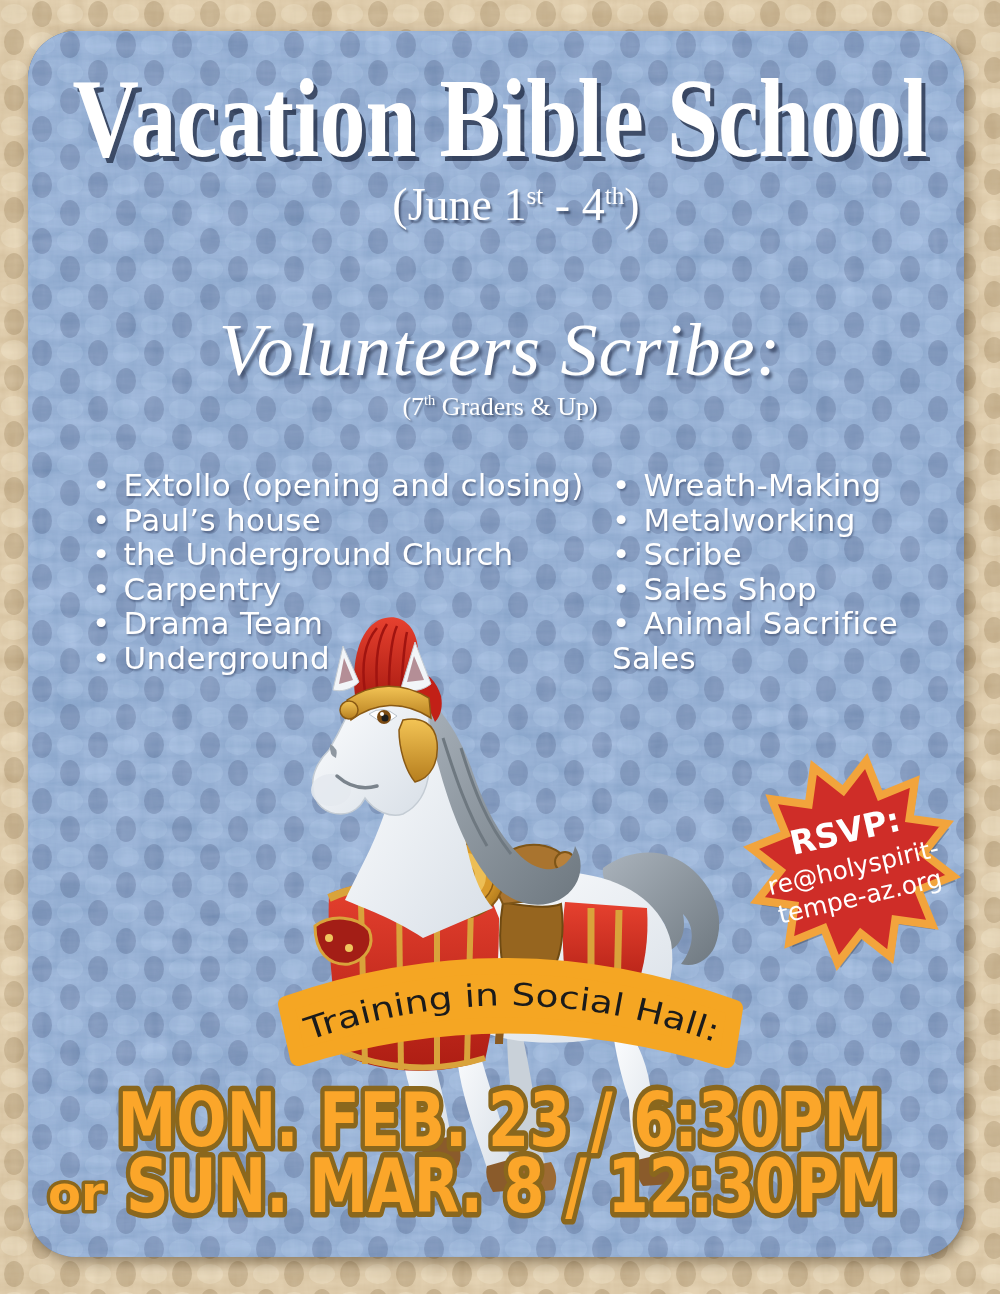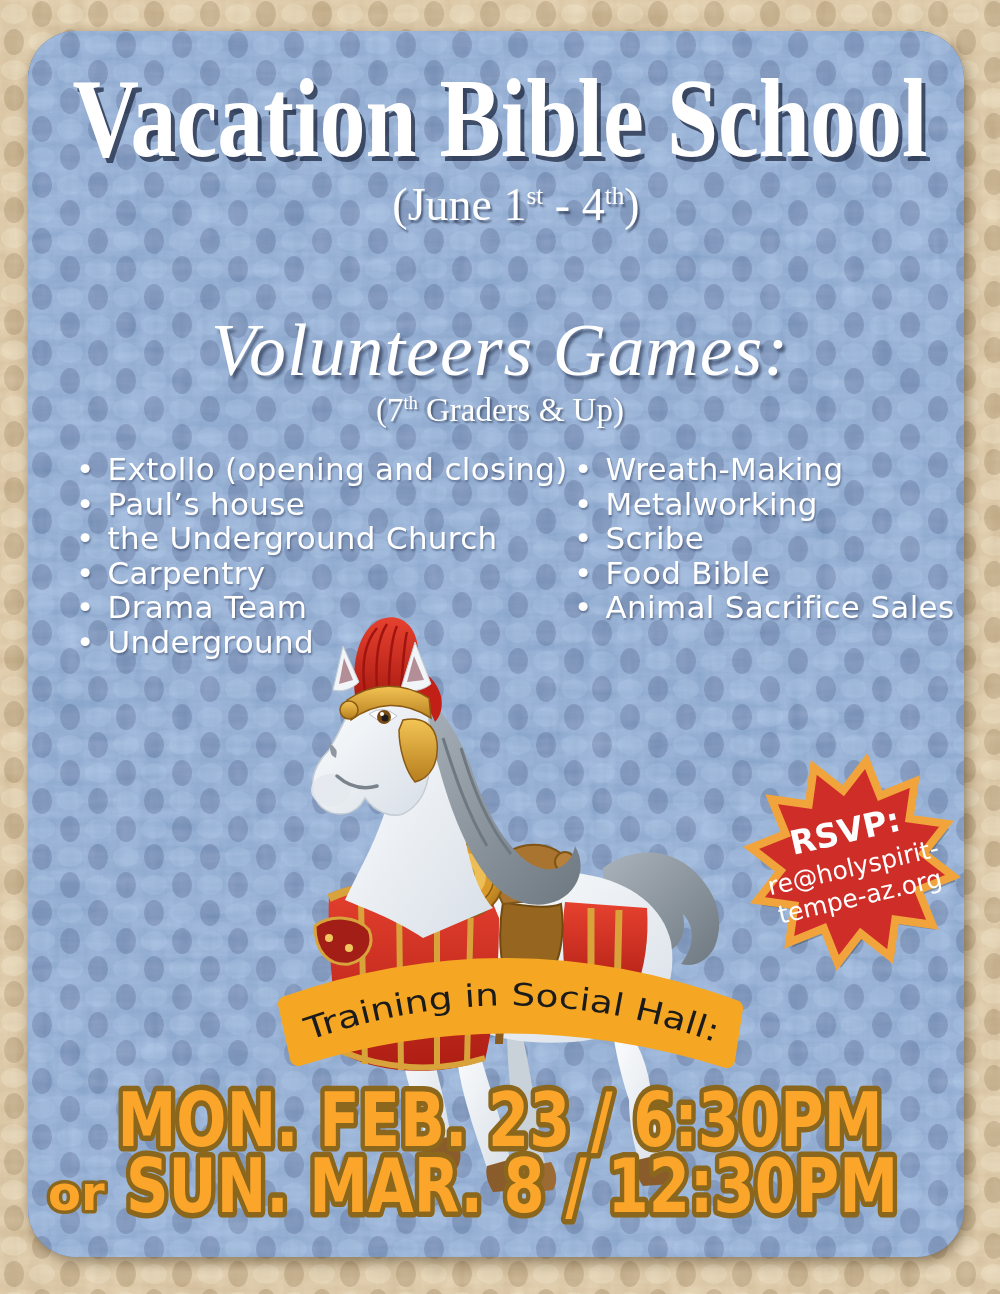--- a/index.html
+++ b/index.html
@@ -26,30 +26,30 @@
     margin-left:16px;
   }
   .subtitle sup{font-size:0.55em;vertical-align:super;line-height:0;}
   .vol-heading{
     left:0;top:308px;width:1000px;text-align:center;z-index:2;
     font-family:"Liberation Serif", serif;font-style:italic;font-size:74px;
     color:#fff;text-shadow:3px 4px 3px rgba(25,35,60,.55);letter-spacing:1px;
   }
   .grade-note{
     left:0;top:392px;width:1000px;text-align:center;z-index:2;
-    font-family:"Liberation Serif", serif;font-size:33px;color:#fff;
+    font-family:"Liberation Serif", serif;font-size:26px;color:#fff;
     text-shadow:2px 2px 2px rgba(25,35,60,.5);
   }
   .grade-note sup{font-size:0.55em;vertical-align:super;line-height:0;}
   .roles{z-index:2;top:452px;color:#fff;}
-  .roles ul{list-style:none;margin:0;padding:0;font-size:31px;line-height:34.5px;
+  .roles ul{list-style:none;margin:16px;padding:0;font-size:31px;line-height:34.5px;
     letter-spacing:.3px;text-shadow:1px 2px 2px rgba(20,30,60,.4);}
   .roles li::before{content:"•";margin-right:13px;}
   .roles-left{left:76px;}
-  .roles-right{left:574px;}
+  .roles-right{left:596px;}
   .horse-svg{left:303px;top:608px;z-index:3;}
   .banner-svg{left:268px;top:938px;z-index:5;}
   .star-svg{left:742px;top:750px;z-index:6;}
   .dates-svg{left:20px;top:1058px;z-index:7;}
   .sched-line{
     font-family:"DejaVu Sans", sans-serif;font-weight:bold;
     paint-order:stroke;stroke:#8a671d;stroke-linejoin:round;stroke-linecap:round;
     fill:#FBA62A;
   }
   .banner-label{font-family:"DejaVu Sans", sans-serif;fill:#1b1b1b;}
@@ -131,42 +131,42 @@
 
   <svg class="abs title-svg" width="924" height="130" viewBox="0 0 924 130">
     <text class="title-text" x="466" y="111" font-size="112" fill="rgba(22,32,55,0.7)" text-anchor="middle" textLength="855" lengthAdjust="spacingAndGlyphs">Vacation Bible School</text>
     <text class="title-text" x="462" y="106" font-size="112" fill="#ffffff" text-anchor="middle" textLength="855" lengthAdjust="spacingAndGlyphs">Vacation Bible School</text>
   </svg>
 
   <div class="abs subtitle">
     <span>(June 1</span><sup>st</sup><span> - 4</span><sup>th</sup><span>)</span>
   </div>
 
-  <div class="abs vol-heading">Volunteers Games:</div>
+  <div class="abs vol-heading">Volunteers Scribe:</div>
 
   <div class="abs grade-note">
     <span>(7</span><sup>th</sup><span> Graders &amp; Up)</span>
   </div>
 
   <div class="abs roles roles-left">
     <ul>
       <li>Extollo (opening and closing)</li>
       <li>Paul’s house</li>
       <li>the Underground Church</li>
       <li>Carpentry</li>
       <li>Drama Team</li>
       <li>Underground</li>
     </ul>
   </div>
   <div class="abs roles roles-right">
     <ul>
       <li>Wreath-Making</li>
       <li>Metalworking</li>
       <li>Scribe</li>
-      <li>Food Bible</li>
+      <li>Sales Shop</li>
       <li>Animal Sacrifice Sales</li>
     </ul>
   </div>
 
   <svg class="abs horse-svg" width="420" height="630" viewBox="0 0 420 630">
     <defs>
       <linearGradient id="hgWhite" x1="0" y1="0" x2="1" y2="1">
         <stop offset="0" stop-color="#FDFEFF"></stop>
           <stop offset="1" stop-color="#D8DFE7"></stop>
       </linearGradient>

